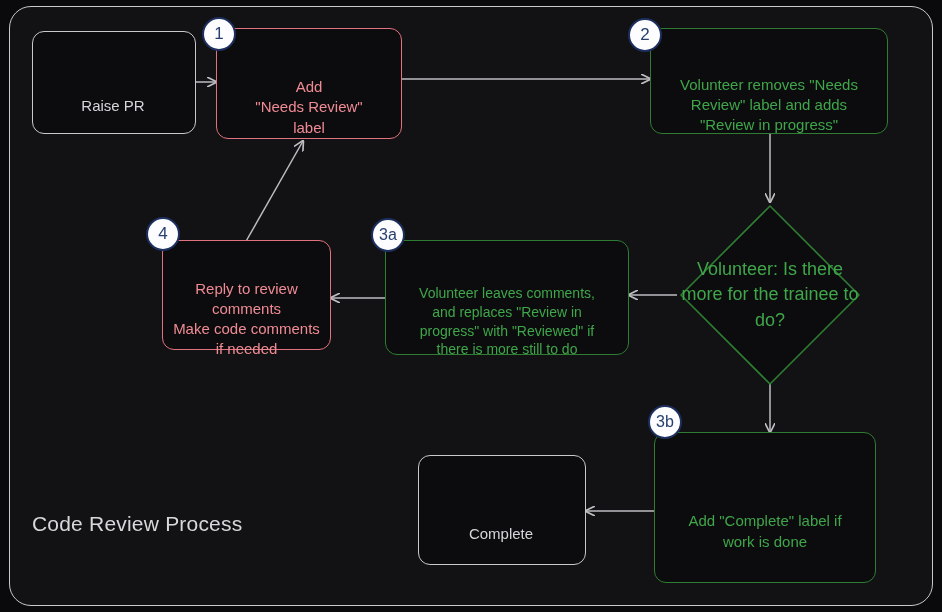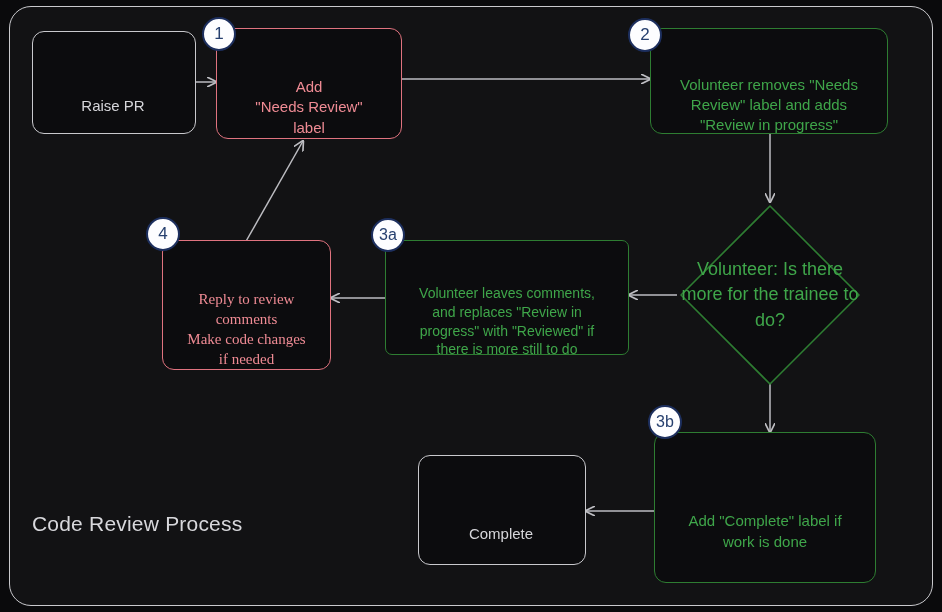--- a/index.html
+++ b/index.html
@@ -140,35 +140,35 @@
     </svg>
     <div class="diamond-text">
       <span>
         <span class="ln">Volunteer:</span>
         <span class="ln">Is there more for</span>
         <span class="ln">the trainee to do?</span>
       </span>
     </div>
   </div>
 
-  <div class="node node-green" style="left:385px; top:240px; width:244px; height:115px; font-size:14px;border-radius:7px;">
+  <div class="node node-green" style="left:385px; top:240px; width:244px; height:115px; font-size:14px;">
     <span class="lines">
       <span class="ln">Volunteer leaves comments,</span>
       <span class="ln">and replaces "Review in</span>
       <span class="ln">progress" with "Reviewed" if</span>
       <span class="ln">there is more still to do</span>
     </span>
   </div>
   <div class="badge wide" style="left:371px; top:218px;">3a</div>
 
-  <div class="node node-red" style="left:162px; top:240px; width:169px; height:130px;font-family:Liberation Serif, serif;">
+  <div class="node node-red" style="left:162px; top:240px; width:169px; height:110px;">
     <span class="lines">
       <span class="ln">Reply to review</span>
       <span class="ln">comments</span>
-      <span class="ln">Make code changes</span>
+      <span class="ln">Make code comments</span>
       <span class="ln">if needed</span>
     </span>
   </div>
   <div class="badge" style="left:146px; top:217px;">4</div>
 
   <div class="node node-green" style="left:654px; top:432px; width:222px; height:151px;">
     <span class="lines">
       <span class="ln">Add "Complete" label if</span>
       <span class="ln">work is done</span>
     </span>

